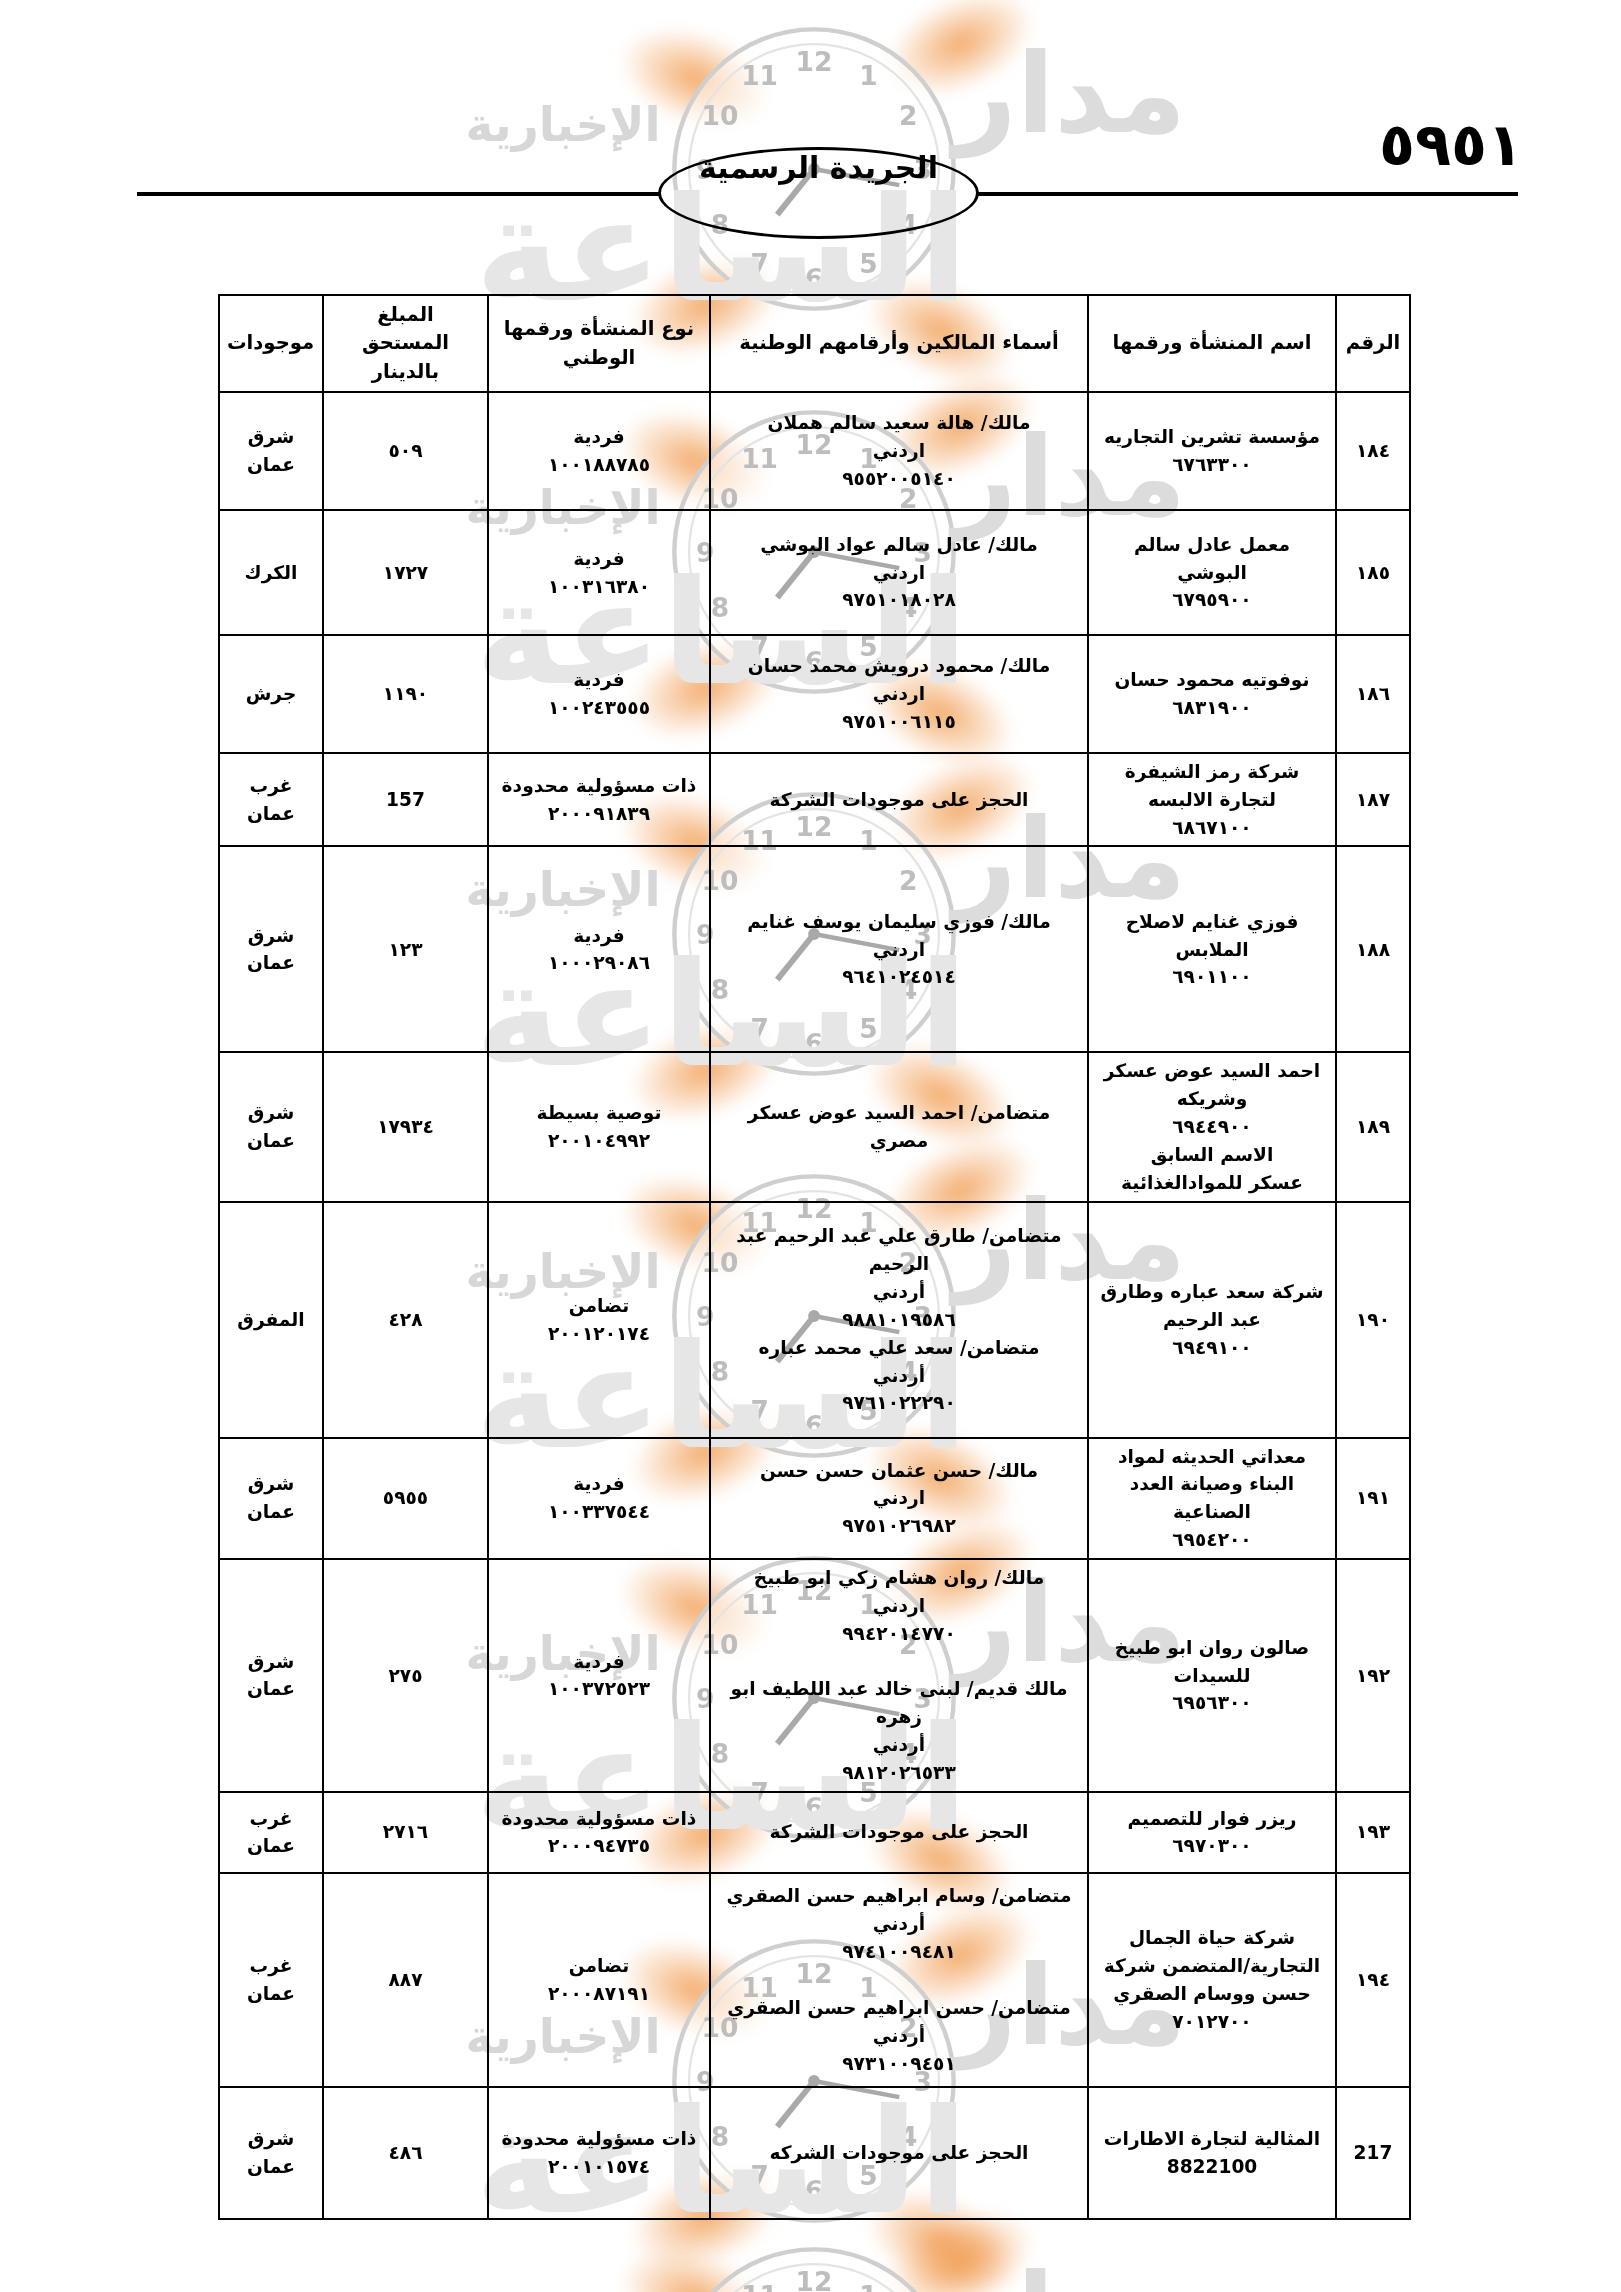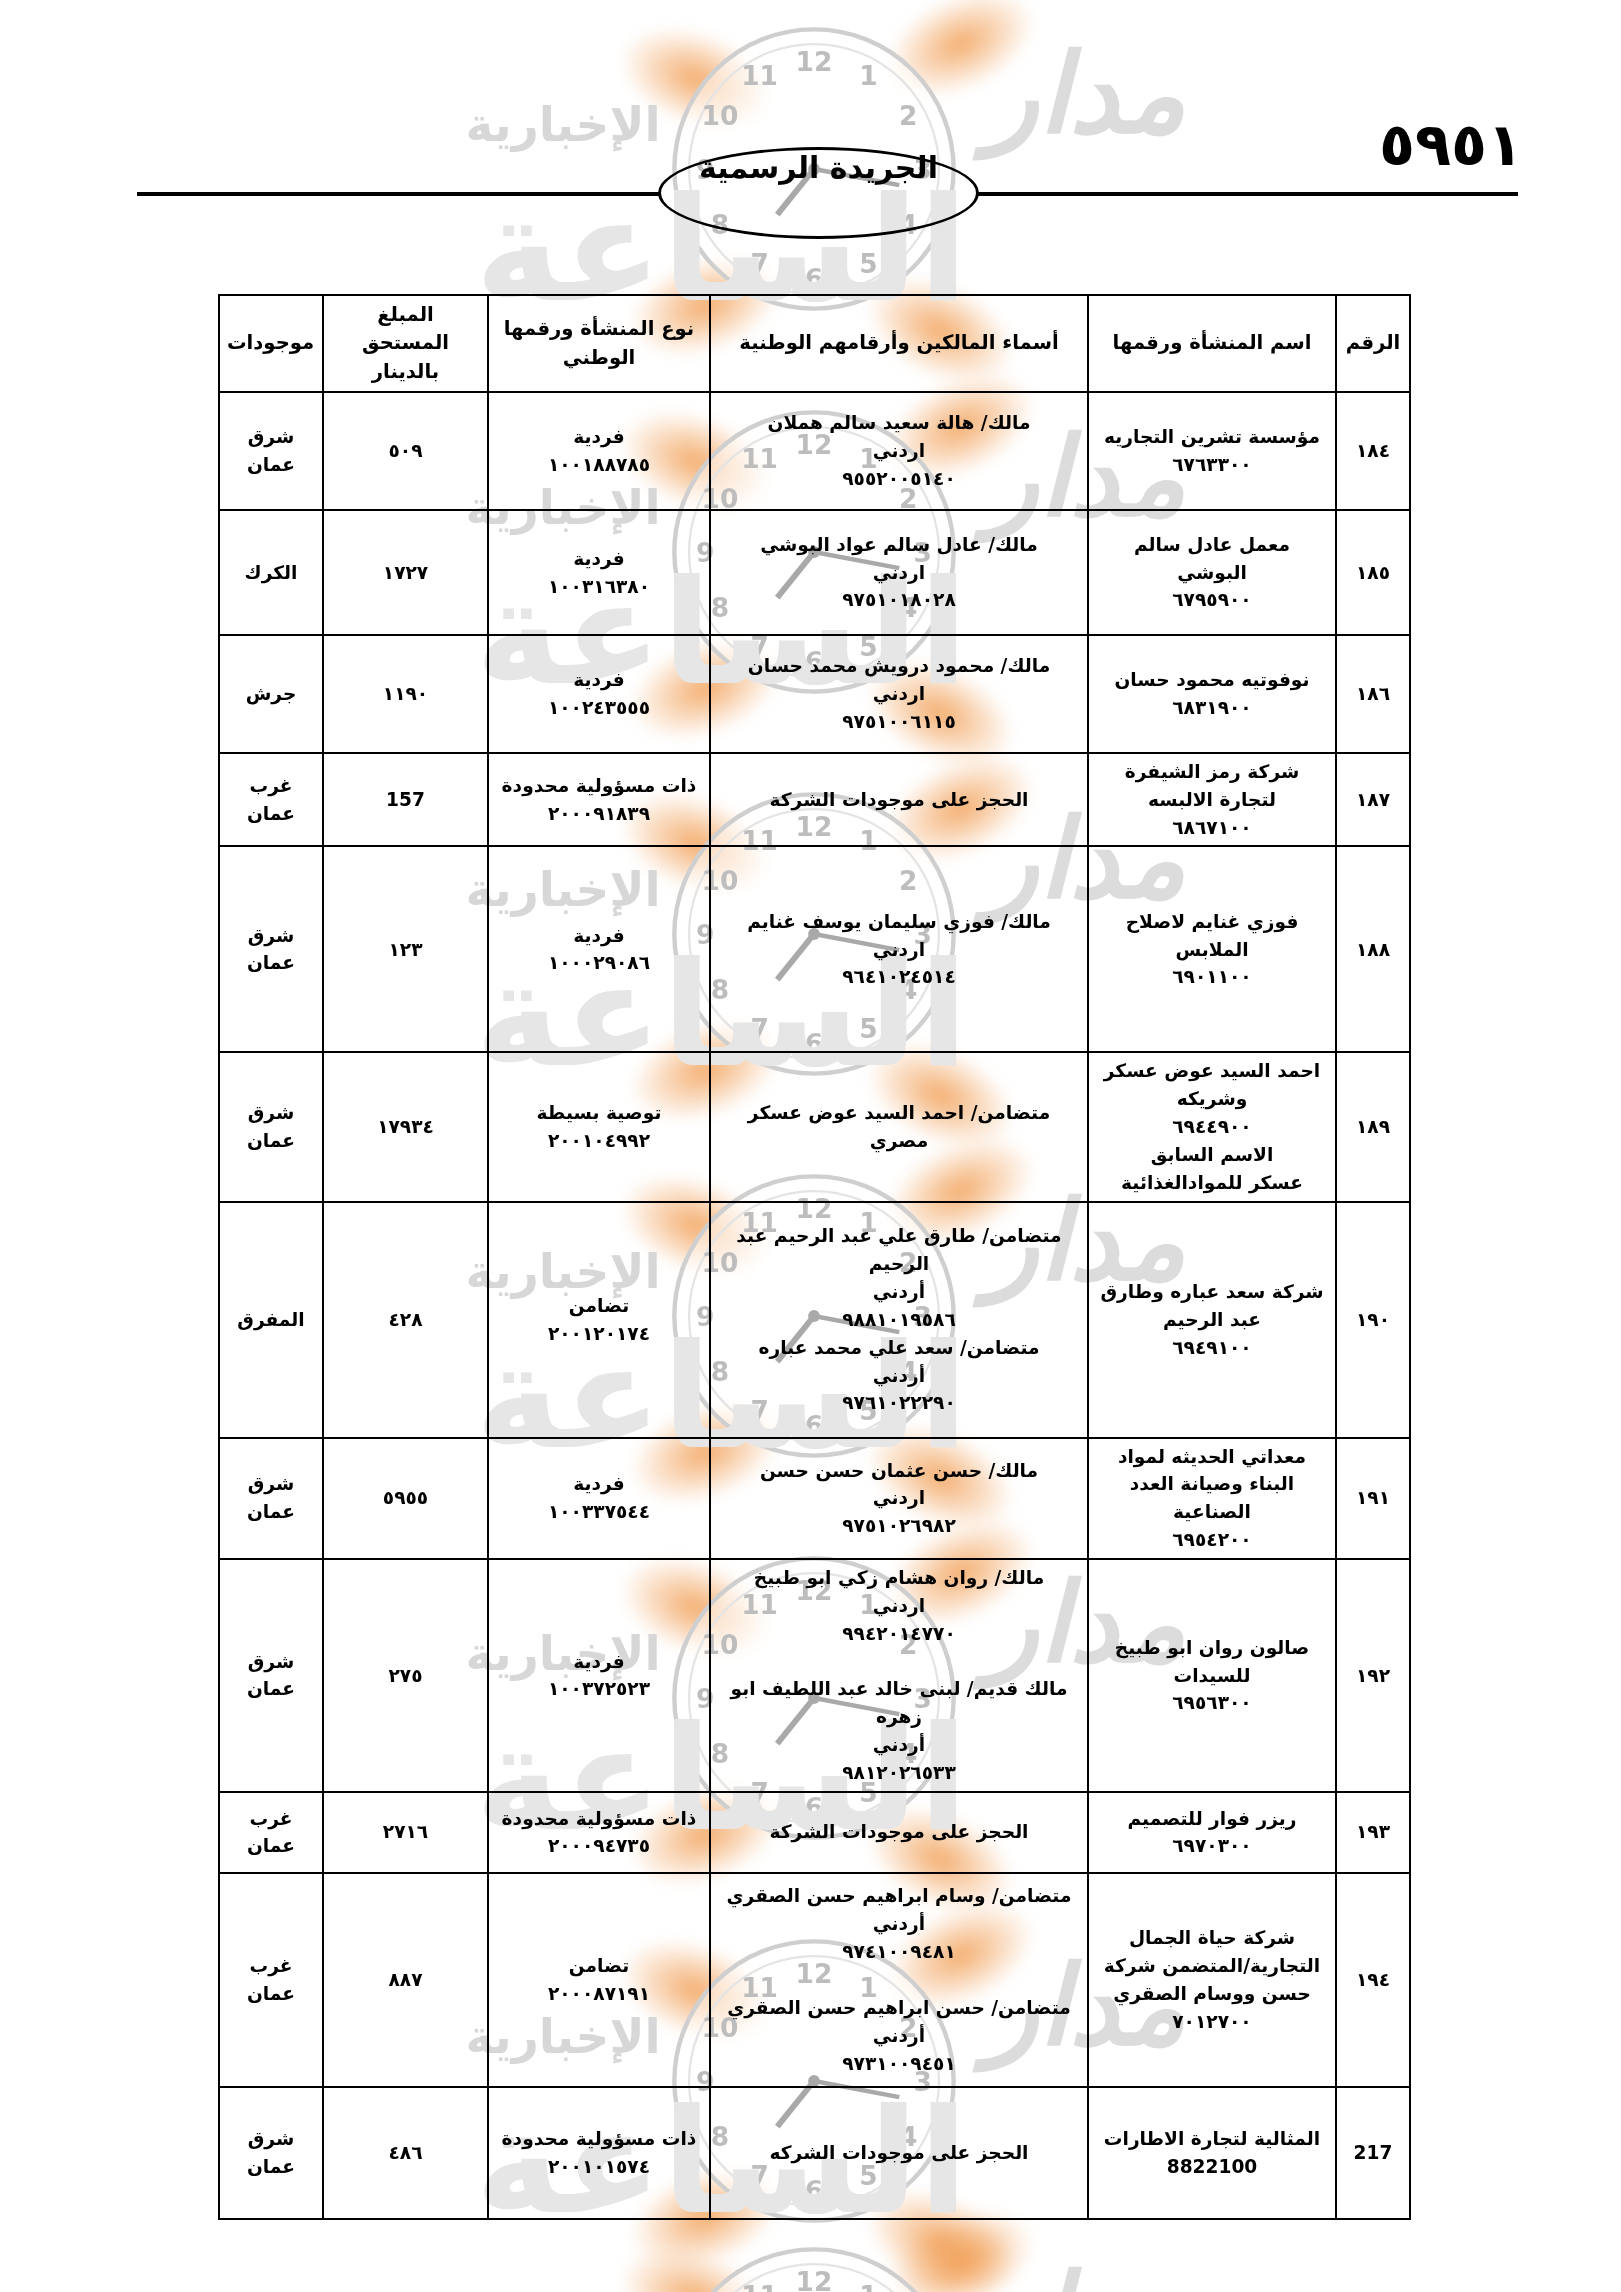--- a/index.html
+++ b/index.html
@@ -12,21 +12,21 @@
     overflow: hidden;
     color: #000;
   }
   .page { position: absolute; inset: 0; width: 1621px; height: 2293px; overflow: hidden; }
 
   
   .wm-layer { position: absolute; inset: 0; z-index: 0; pointer-events: none; }
   .wm { position: absolute; left: 441px; width: 745px; height: 382px; }
   .wm-madar {
     position: absolute; right: 0px; top: 54px;
-    font-size: 110px; font-weight: 700; color: #dcdcdc; line-height: 1; font-style: italic;
+    font-size: 110px; font-weight: 700; color: #dcdcdc; line-height: 1;
   }
   .wm-saa {
     position: absolute; left: 34px; top: 192px;
     font-size: 145px; font-weight: 700; color: #e6e6e6; line-height: 1;
   }
   .wm-akhb {
     position: absolute; left: 24.5px; top: 116px;
     font-size: 47px; font-weight: 700; color: #d7d7d7; line-height: 1;
   }
   .wm-clock { position: absolute; right: 225px; top: 37px; width: 294px; height: 294px; }

